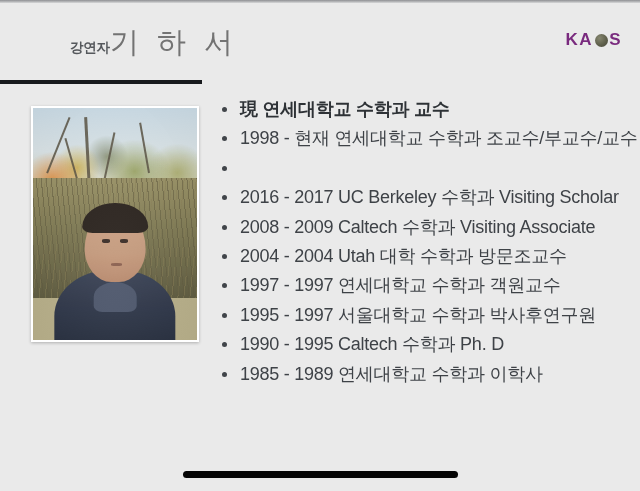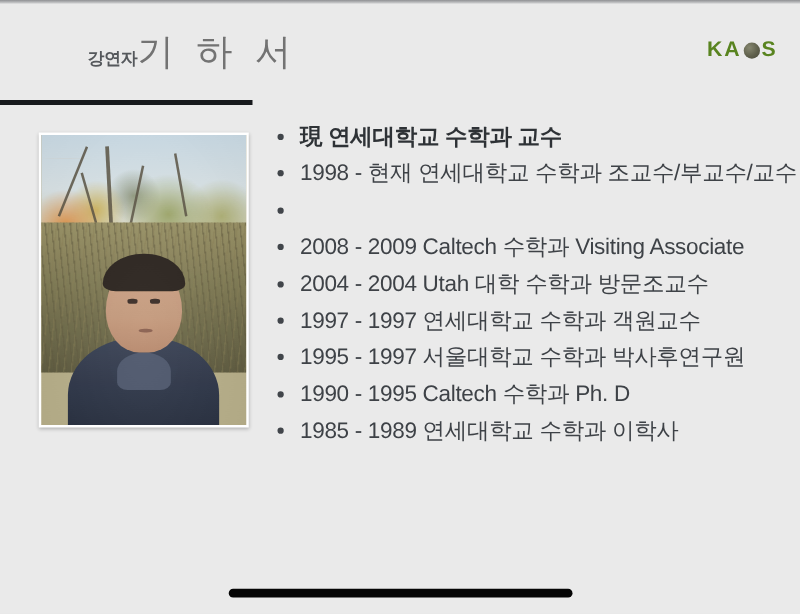--- a/index.html
+++ b/index.html
@@ -72,21 +72,21 @@
 
   
   .logo {
     position: absolute;
     right: 18px;
     top: 31px;
     display: flex;
     align-items: center;
     font-size: 17px;
     font-weight: 700;
-    color: #4d7c0f;
+    color: #701a75;
     letter-spacing: 1.5px;
     line-height: 1;
     opacity: 0.92;
   }
   .logo .glyph-o {
     display: inline-block;
     width: 13px;
     height: 13px;
     border-radius: 50%;
     background: radial-gradient(circle at 35% 32%, #7e7f66 0%, #54553f 55%, #3a3b2c 100%);
@@ -307,20 +307,24 @@
     </li>
     <li class="cv-item">
       <span class="cv-bullet"></span>
       <span class="cv-text">1998 - 현재 연세대학교 수학과 조교수/부교수/교수</span>
     </li>
     <li class="cv-item">
       <span class="cv-bullet"></span>
     </li>
     <li class="cv-item">
       <span class="cv-bullet"></span>
+      <span class="cv-text">2016 - 2017 UC Berkeley 수학과 Visiting Scholar</span>
+    </li>
+    <li class="cv-item">
+      <span class="cv-bullet"></span>
       <span class="cv-text">2008 - 2009 Caltech 수학과 Visiting Associate</span>
     </li>
     <li class="cv-item">
       <span class="cv-bullet"></span>
       <span class="cv-text">2004 - 2004 Utah 대학 수학과 방문조교수</span>
     </li>
     <li class="cv-item">
       <span class="cv-bullet"></span>
       <span class="cv-text">1997 - 1997 연세대학교 수학과 객원교수</span>
     </li>

